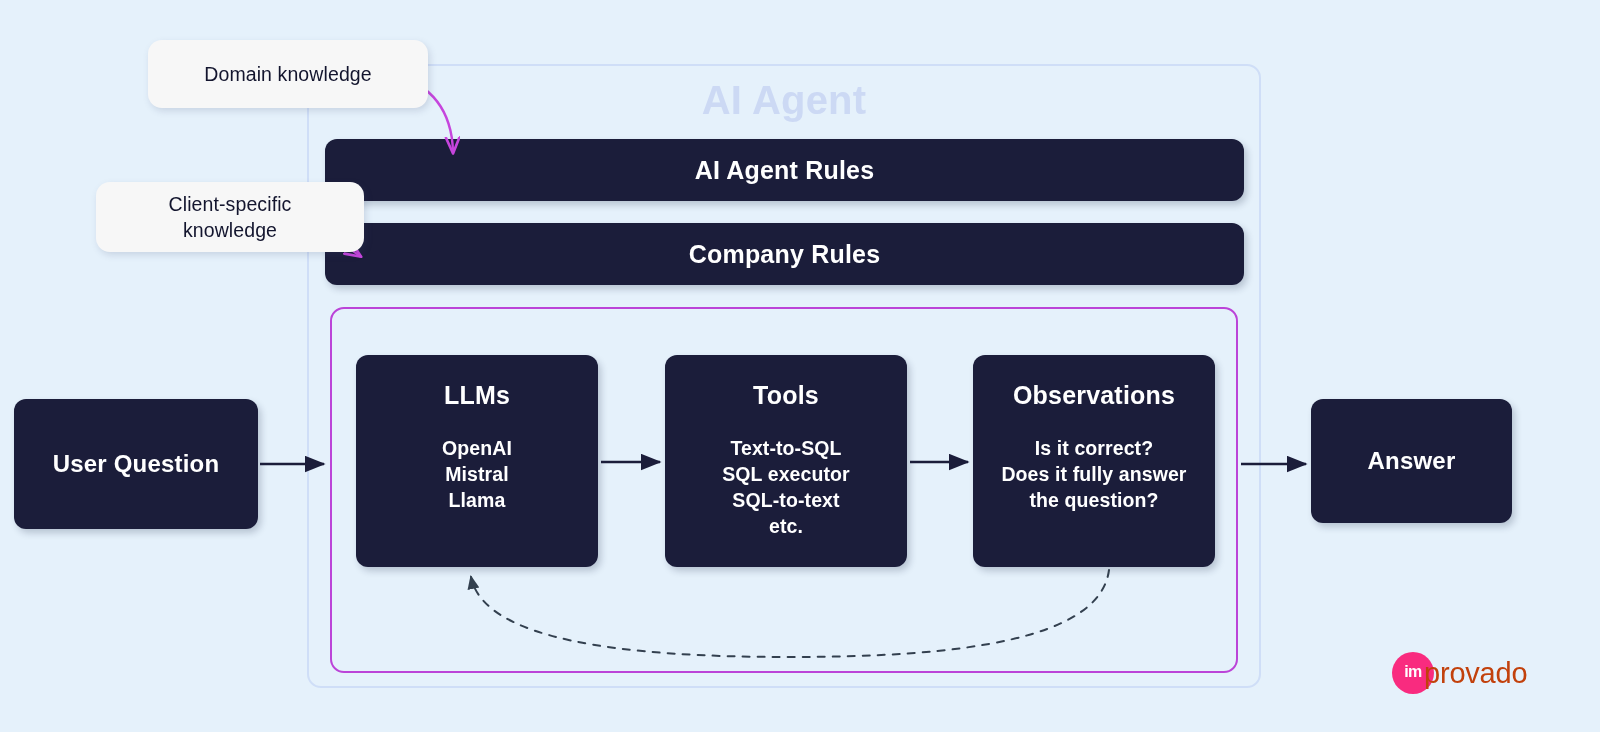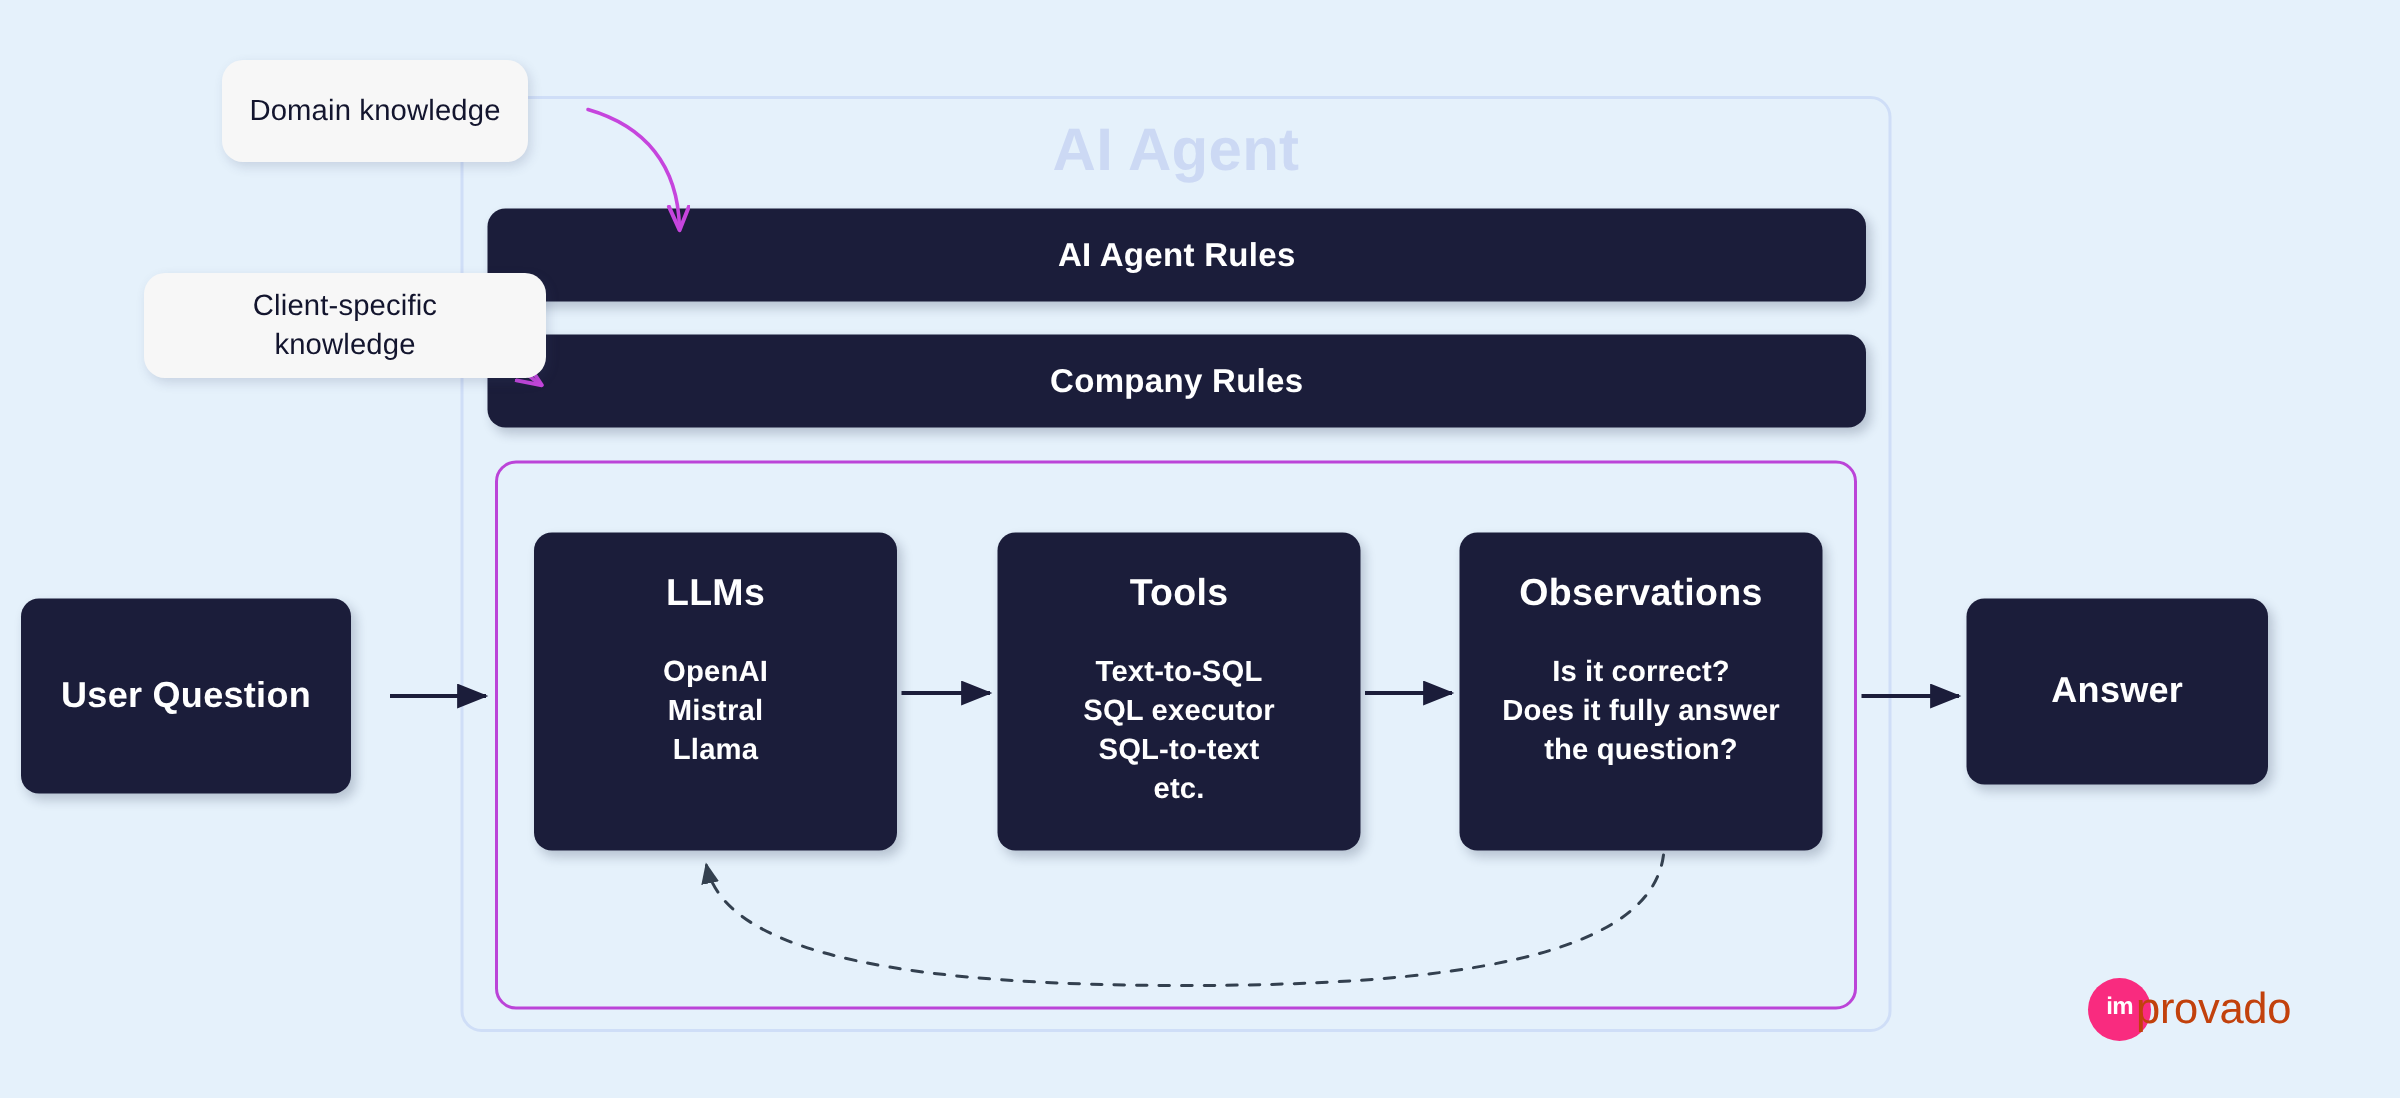--- a/index.html
+++ b/index.html
@@ -85,21 +85,21 @@
     display: flex;
     flex-direction: column;
     align-items: center;
     z-index: 3;
   }
 
   .bar-box {
     justify-content: center;
   }
   .bar-box .bar-label {
-    font-size: 22px;
+    font-size: 25px;
     font-weight: 700;
     letter-spacing: 0.2px;
   }
 
   #box-ai-agent-rules {
     left: 325px;
     top: 139px;
     width: 919px;
     height: 62px;
   }
@@ -134,21 +134,21 @@
     line-height: 1.33;
     text-align: center;
     letter-spacing: 0.1px;
   }
   .step-lines .ln { display: block; }
 
   
   #box-user-question {
     left: 14px;
     top: 399px;
-    width: 220px;
+    width: 244px;
     height: 130px;
     justify-content: center;
   }
   #box-answer {
     left: 1311px;
     top: 399px;
     width: 201px;
     height: 124px;
     justify-content: center;
   }
@@ -168,21 +168,21 @@
     display: flex;
     align-items: center;
     justify-content: center;
     text-align: center;
     box-sizing: border-box;
     z-index: 6;
   }
   #card-domain-knowledge {
     left: 148px;
     top: 40px;
-    width: 204px;
+    width: 280px;
     height: 68px;
     text-align: right;
   }
   #card-client-knowledge {
     left: 52px;
     top: 182px;
     width: 268px;
     height: 70px;
     margin-left: 44px;
   }

